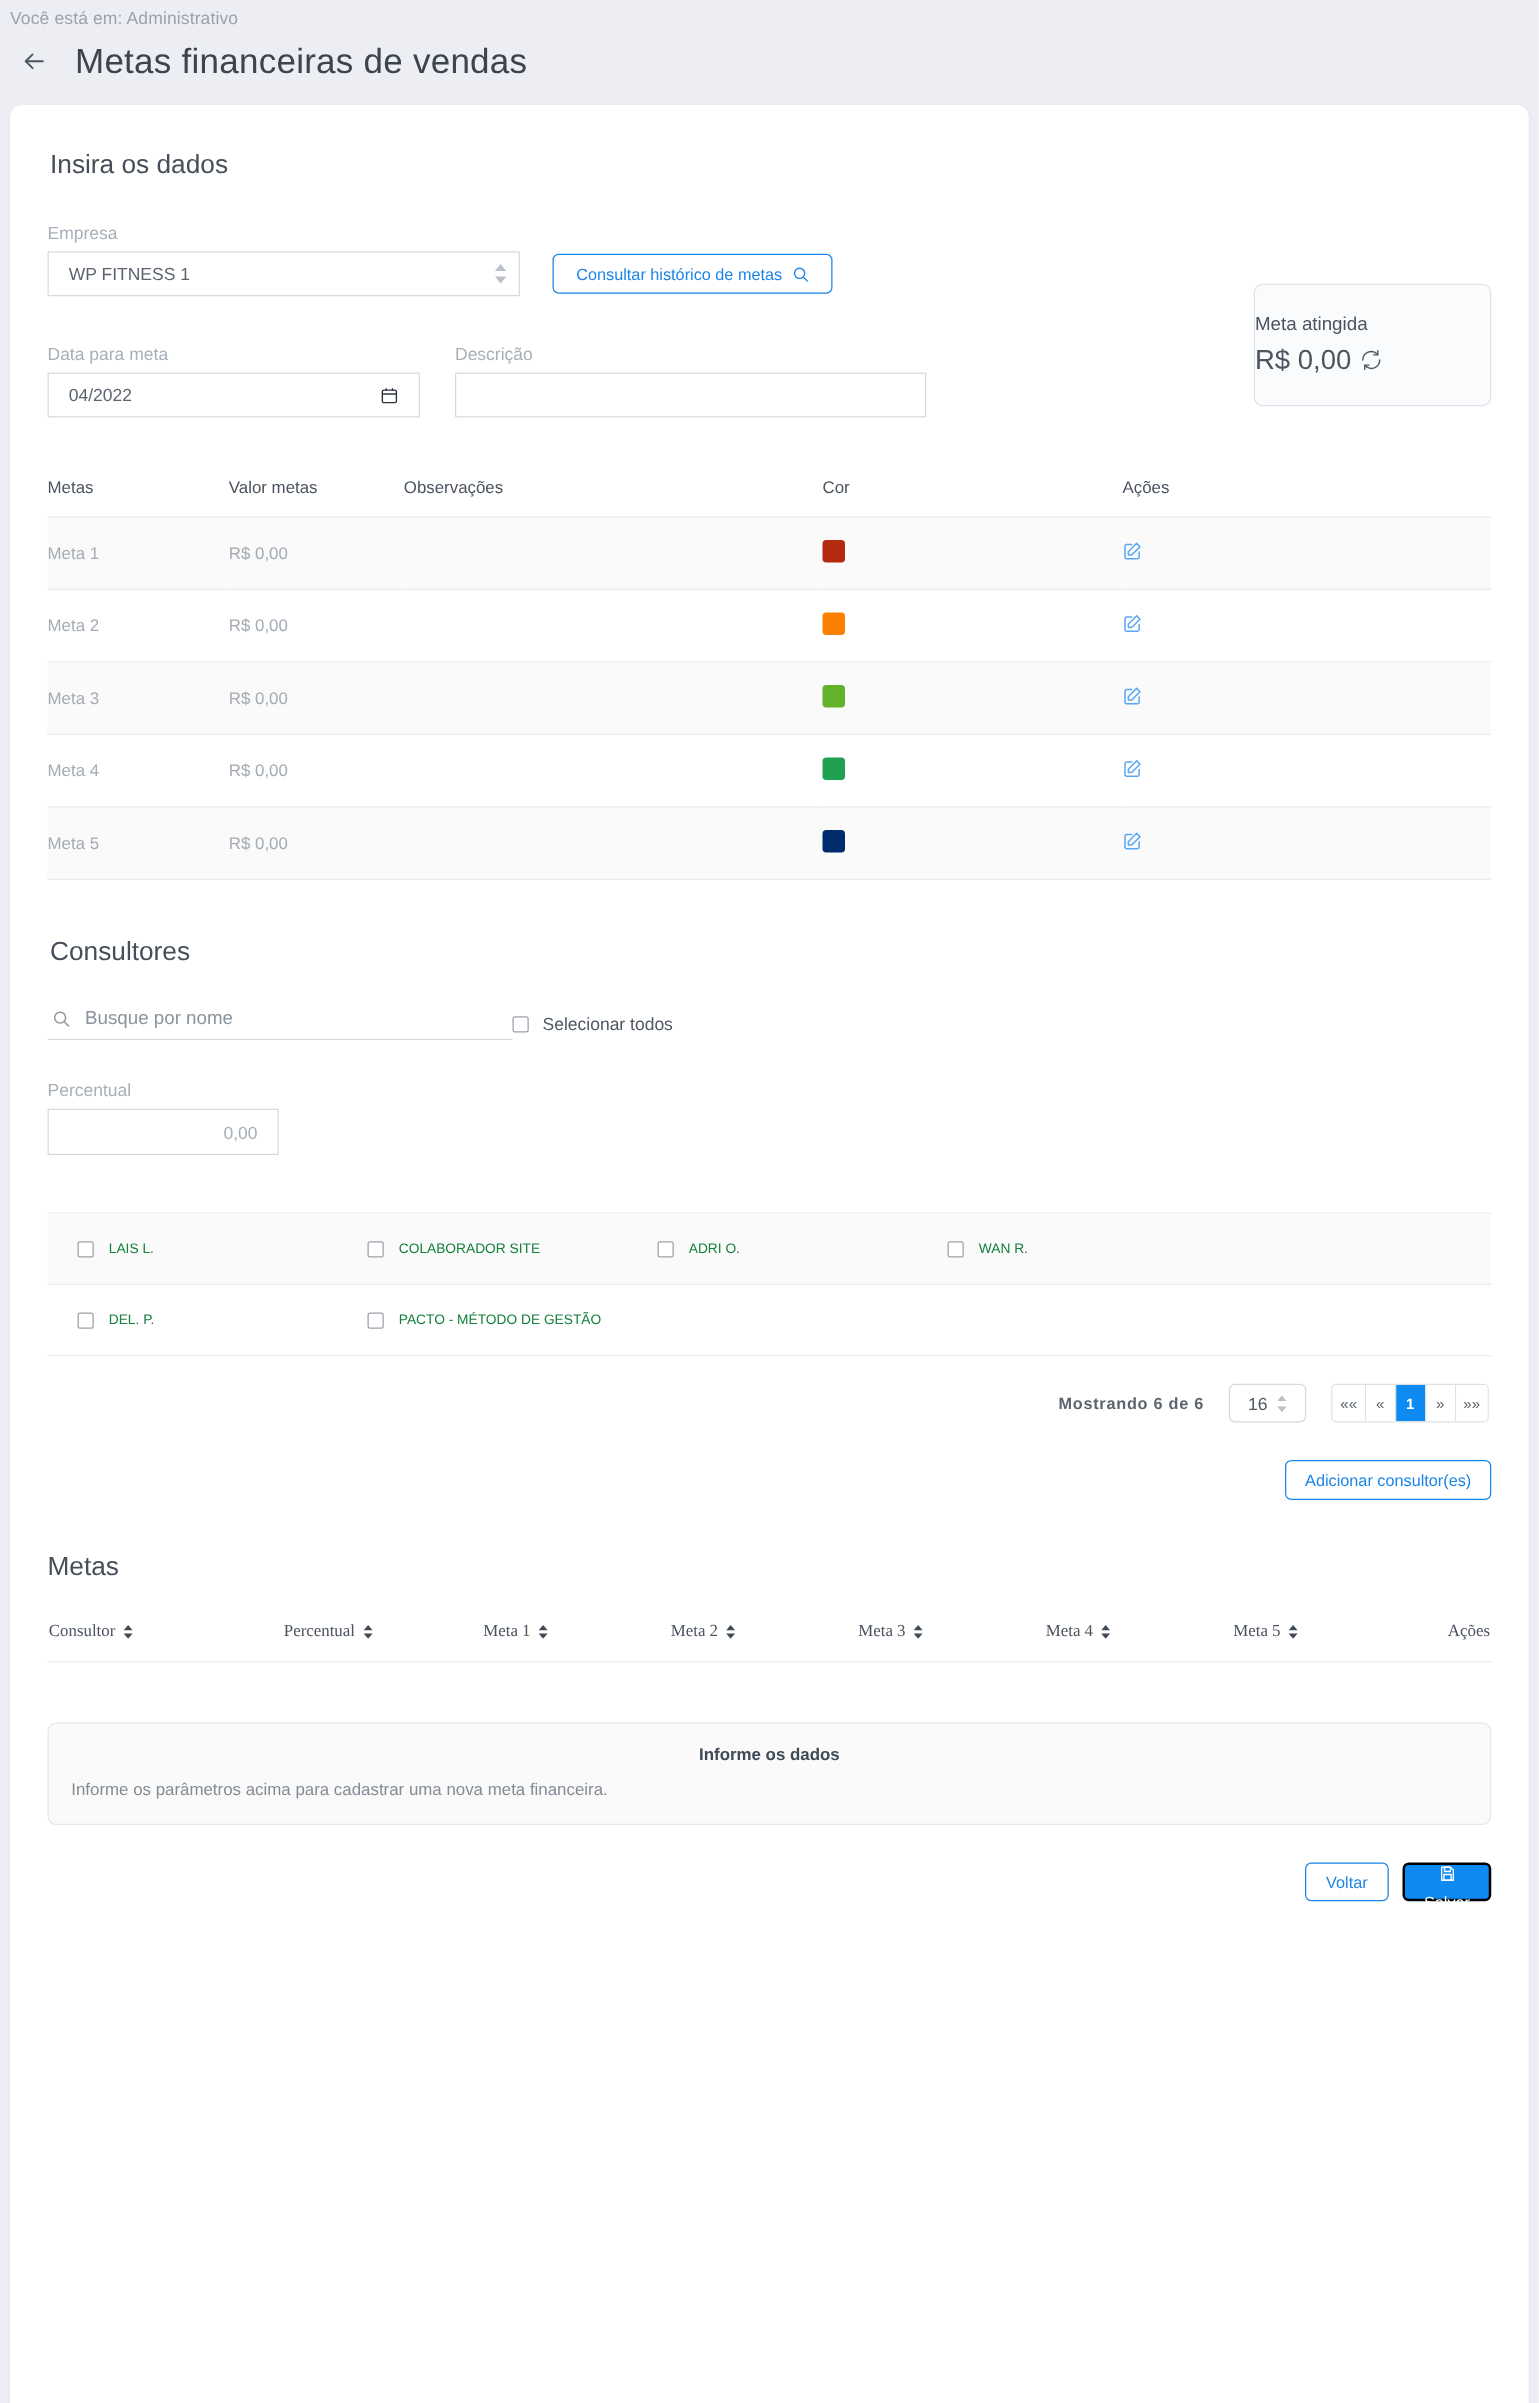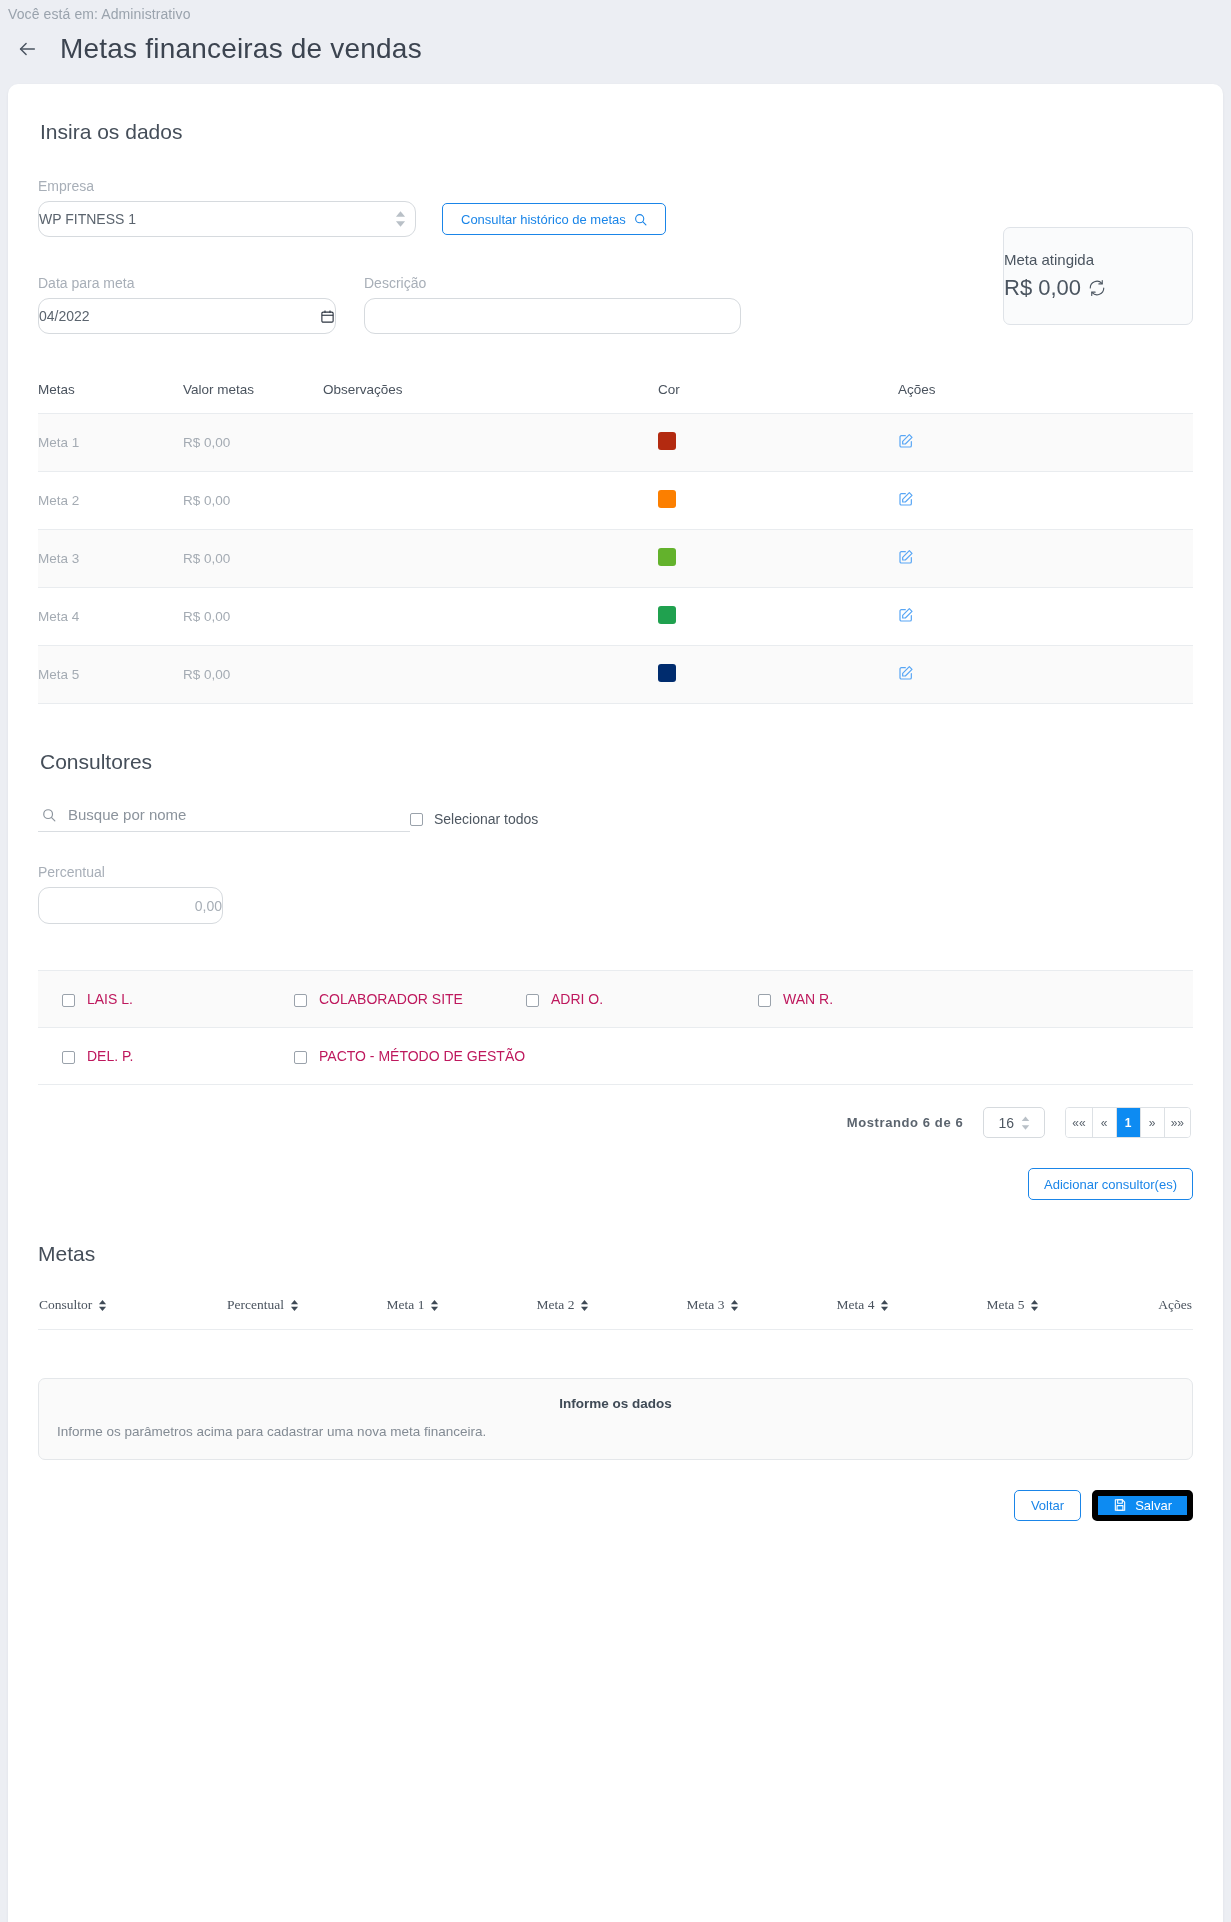--- a/index.html
+++ b/index.html
@@ -35,23 +35,23 @@
     padding:0 30px;
   }
   .section-title {
     font-size:21px; font-weight:400; color:#454e59;
     margin:36px 0 0 2px;
   }
   .field-label {
     font-size:14px; color:#a8afb8; margin-bottom:7px; font-weight:400;
   }
   .input-box {
-    height:36px; border:1px solid #d6dade; border-radius:11px;
+    height:36px; border:1px solid #d6dade; border-radius:1px;
     background:#fff; display:flex; align-items:center;
-    padding:0 0; font-size:14px; color:#5b646e;
+    padding:0 16px; font-size:14px; color:#5b646e;
   }
   
   .row-empresa { display:flex; align-items:flex-end; gap:26px; margin-top:34px; }
   .empresa-wrap { width:378px; }
   .select-box { position:relative; }
   .select-box .spinner {
     position:absolute; right:10px; top:50%; transform:translateY(-50%);
     display:flex; flex-direction:column; gap:2px; color:#b9c0c7;
   }
   .btn-outline {
@@ -95,21 +95,21 @@
   .check-all { display:flex; align-items:center; gap:11px; font-size:14px; color:#4e5761; cursor:pointer; }
   .cbox { width:13px; height:13px; border:1px solid #9aa2ab; border-radius:2px; background:#fff; display:inline-block; flex:0 0 auto;}
   .perc-wrap { width:185px; margin-top:32px; }
   .perc-input { justify-content:flex-end; height:37px; color:#a7aeb6; }
   
   .clist { margin-top:46px; border-top:1px solid #e9ecef; }
   .clist-row {
     display:flex; border-bottom:1px solid #e9ecef; height:57px; align-items:center;
   }
   .clist-row.odd { background:#fafafa; }
-  .cl-cell { width:232px; display:flex; align-items:flex-end; gap:12px; font-size:14px; color:#be185d; padding-left:24px; cursor:pointer;}
+  .cl-cell { width:232px; display:flex; align-items:flex-start; gap:12px; font-size:11px; color:#15803d; padding-left:24px; cursor:pointer;}
   
   .pager { display:flex; align-items:center; justify-content:flex-end; gap:20px; margin-top:22px; padding-right:2px; }
   .showing { font-size:13px; font-weight:bold; color:#5b646e; letter-spacing:.6px; }
   .per-page {
     width:62px; height:31px; border:1px solid #d6dade; border-radius:5px;
     display:flex; align-items:center; justify-content:center; gap:7px;
     font-size:14px; color:#4e5761; background:#fff; cursor:pointer;
   }
   .pages { display:flex; border:1px solid #dde1e5; border-radius:4px; overflow:hidden; }
   .pg {
@@ -135,22 +135,22 @@
   }
   .notice-title { font-size:13.5px; font-weight:bold; color:#3f4a56;text-align:center; }
   .notice-text { font-size:13.5px; color:#838b94; margin-top:13px; }
   
   .footer { display:flex; justify-content:flex-end; gap:11px; margin-top:30px; }
   .btn-ghost {
     border:1px solid #1a85e8; color:#1a85e8; background:#fff; border-radius:5px;
     height:31px; font-size:13px; padding:0 16px; display:inline-flex; align-items:center; cursor:pointer;
   }
   .btn-primary {
-    background:#0d8bf2; color:#fff; border:6px solid #000000; border-radius:5px;
-    height:31px; font-size:13px; padding:0 15px; display:inline-flex; align-items:center; gap:8px; cursor:pointer;
+    background:#0d8bf2; color:#fff; border:2px solid #000000; border-radius:5px;
+    height:31px; font-size:13px; padding:0 15px; display:inline-flex; align-items:center; gap:8px; cursor:pointer;flex-direction:column;
   }
   svg { display:block; }
 </style>
 </head>
 <body>
 
 <div class="breadcrumb">Você está em: Administrativo</div>
 <div class="page-head">
   <div class="back-arrow">
     <svg width="22" height="22" viewBox="0 0 24 24" fill="none" stroke="currentColor" stroke-width="1.6" stroke-linecap="round" stroke-linejoin="round">

